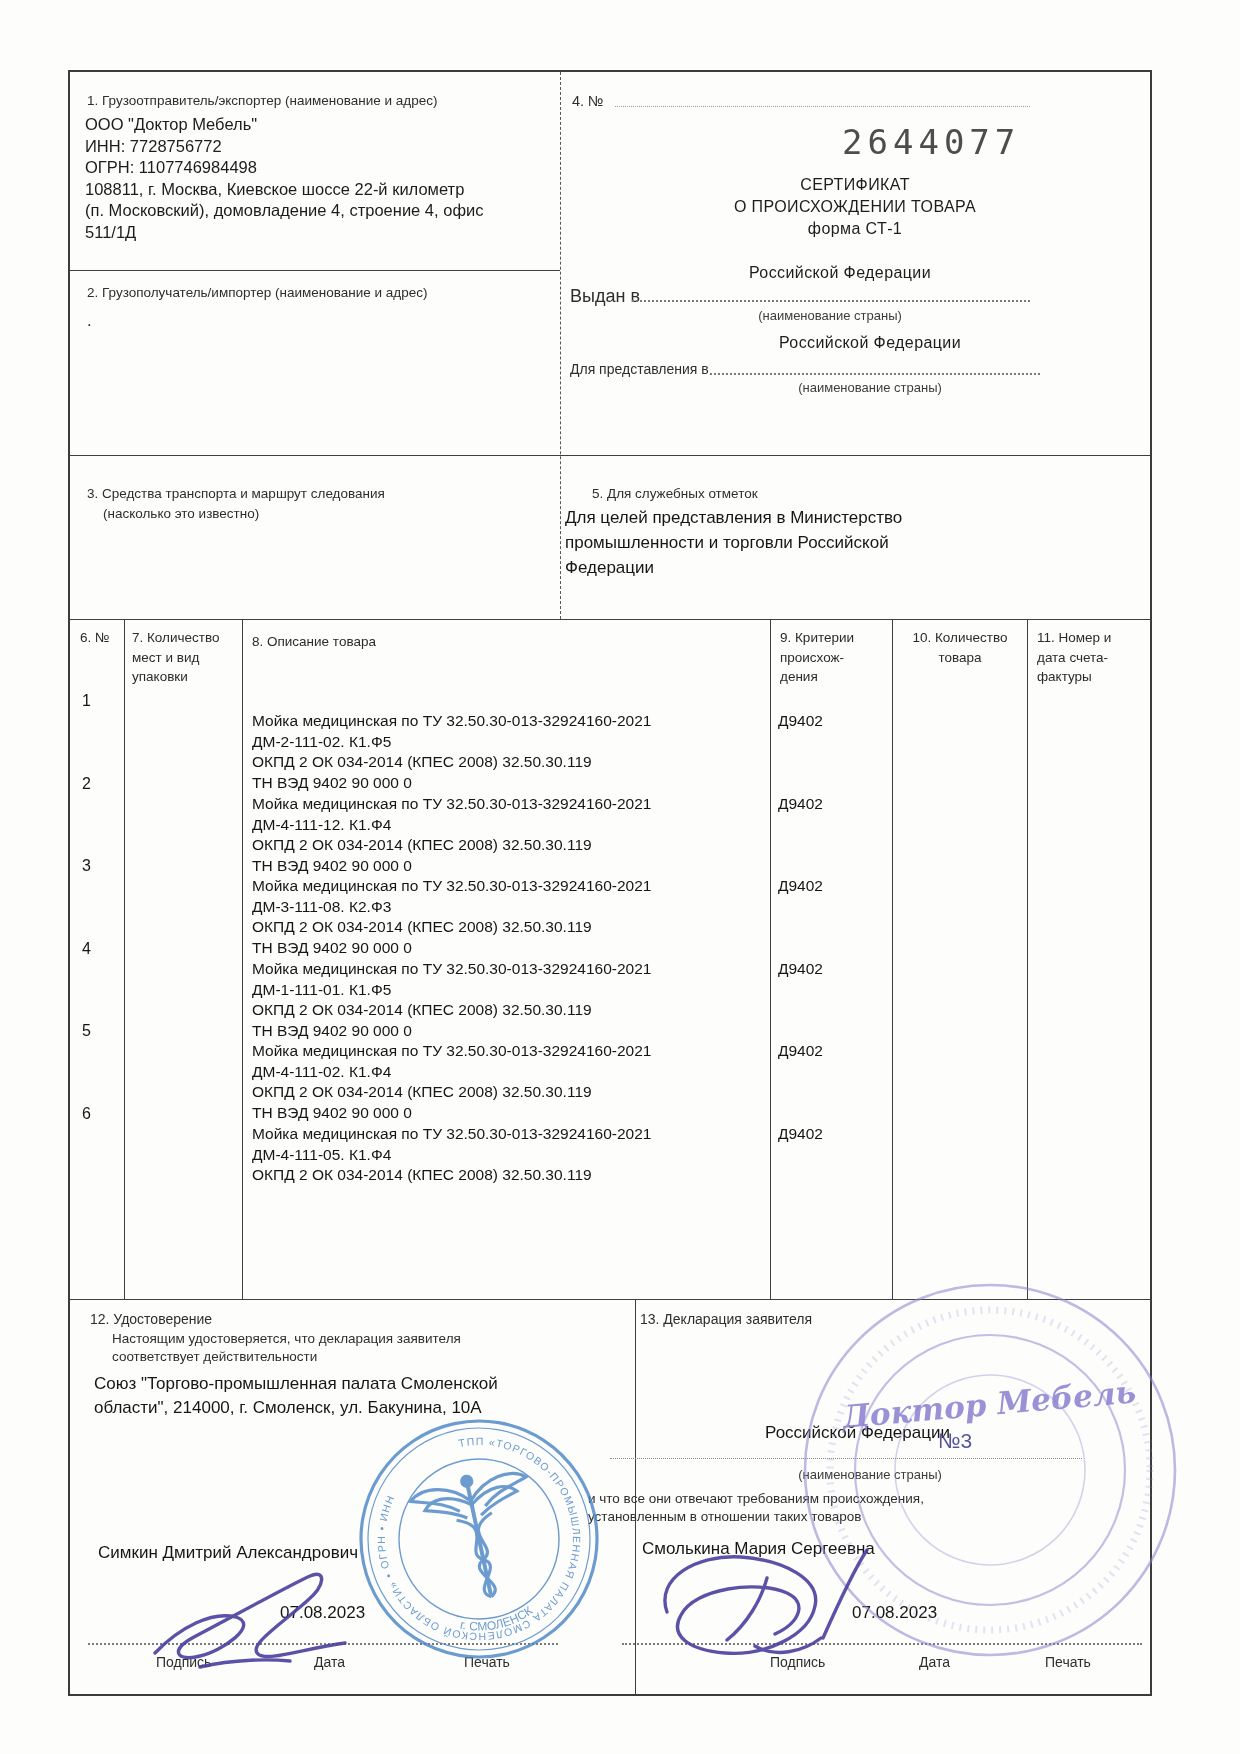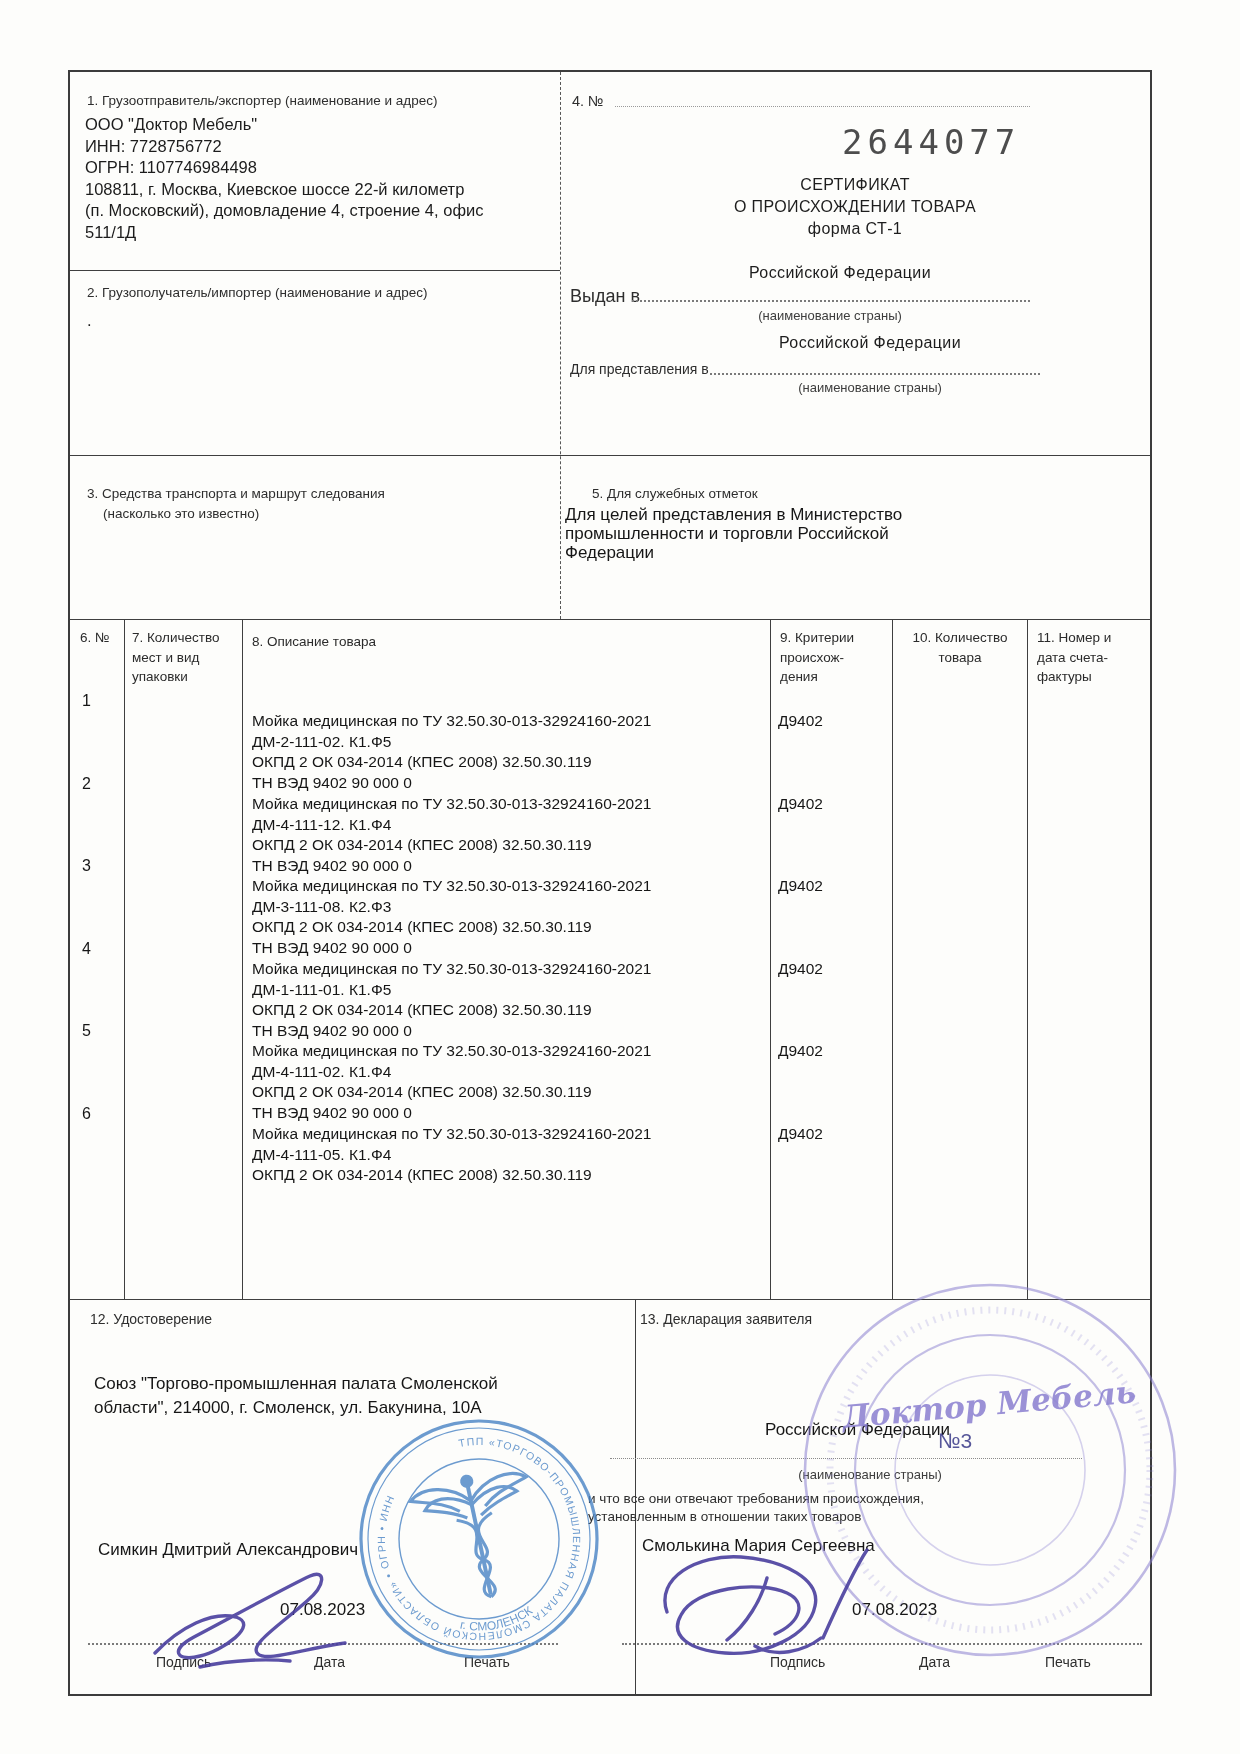--- a/index.html
+++ b/index.html
@@ -5,21 +5,21 @@
   html,body{margin:0;padding:0;background:#ffffff;}
   .page{position:relative;width:1240px;height:1754px;background:#fdfdfb;overflow:hidden;
         font-family:"Liberation Sans",sans-serif;color:#222;}
   .doc{position:absolute;left:68px;top:70px;width:1080px;height:1622px;border:2px solid #3c3c3c;}
   .abs{position:absolute;}
   .ml{white-space:pre-line;}
   .ctr{text-align:center;}
   .lab{font-size:13.5px;color:#2e2e2e;line-height:18px;}
   .small{font-size:13px;color:#3d3d3d;}
   .txt{font-size:16.5px;color:#1c1c1c;line-height:21.5px;}
-  .big{font-size:17px;color:#161616;line-height:19px;}
+  .big{font-size:17px;color:#161616;line-height:25px;}
   .desc{font-size:15.5px;color:#161616;line-height:20.6px;margin-top:19px;}
   .head{font-size:13.5px;color:#2b2b2b;line-height:19.5px;}
   .num{font-size:16px;color:#161616;}
   .vline{position:absolute;width:0;border-left:1.5px solid #3f3f3f;}
   .vdash{position:absolute;width:0;border-left:1.5px dashed #565656;}
   .hline{position:absolute;height:0;border-top:1.5px solid #3f3f3f;}
   .dot{position:absolute;height:0;border-bottom:2px dotted #7a7a7a;}
   .certnum{font-family:"DejaVu Sans Mono",monospace;font-size:34px;color:#4d4d4d;letter-spacing:5px;}
   .topnum{font-size:21px;font-weight:bold;color:#111;letter-spacing:1.5px;}
   .title{font-size:16px;color:#1d1d1d;line-height:22px;letter-spacing:.4px;}
@@ -127,20 +127,22 @@
 ТН ВЭД 9402 90 000 0</div>
     <div class="abs desc" style="left:708px;top:950px;">Д9402</div>
 
     <div class="abs num" style="left:12px;top:1033px;">6</div>
     <div class="abs desc ml" style="left:182px;top:1033px;width:515px;">Мойка медицинская по ТУ 32.50.30-013-32924160-2021
 ДМ-4-111-05. К1.Ф4
 ОКПД 2 ОК 034-2014 (КПЕС 2008) 32.50.30.119</div>
     <div class="abs desc" style="left:708px;top:1033px;">Д9402</div>
 
     <div class="abs lab" style="left:20px;top:1238px;font-size:14px;">12. Удостоверение</div>
+    <div class="abs lab ml" style="left:42px;top:1258px;">Настоящим удостоверяется, что декларация заявителя
+соответствует действительности</div>
     <div class="abs big ml" style="left:24px;top:1300px;width:480px;line-height:24px;">Союз "Торгово-промышленная палата Смоленской
 области", 214000, г. Смоленск, ул. Бакунина, 10А</div>
     <div class="abs big" style="left:28px;top:1468px;">Симкин Дмитрий Александрович</div>
     <div class="abs big" style="left:210px;top:1528px;">07.08.2023</div>
     <div class="dot" style="left:18px;top:1571px;width:470px;"></div>
     <div class="abs lab" style="left:86px;top:1581px;font-size:14px;">Подпись</div>
     <div class="abs lab" style="left:244px;top:1581px;font-size:14px;">Дата</div>
     <div class="abs lab" style="left:394px;top:1581px;font-size:14px;">Печать</div>
 
     <div class="abs lab" style="left:570px;top:1238px;font-size:14px;">13. Декларация заявителя</div>

